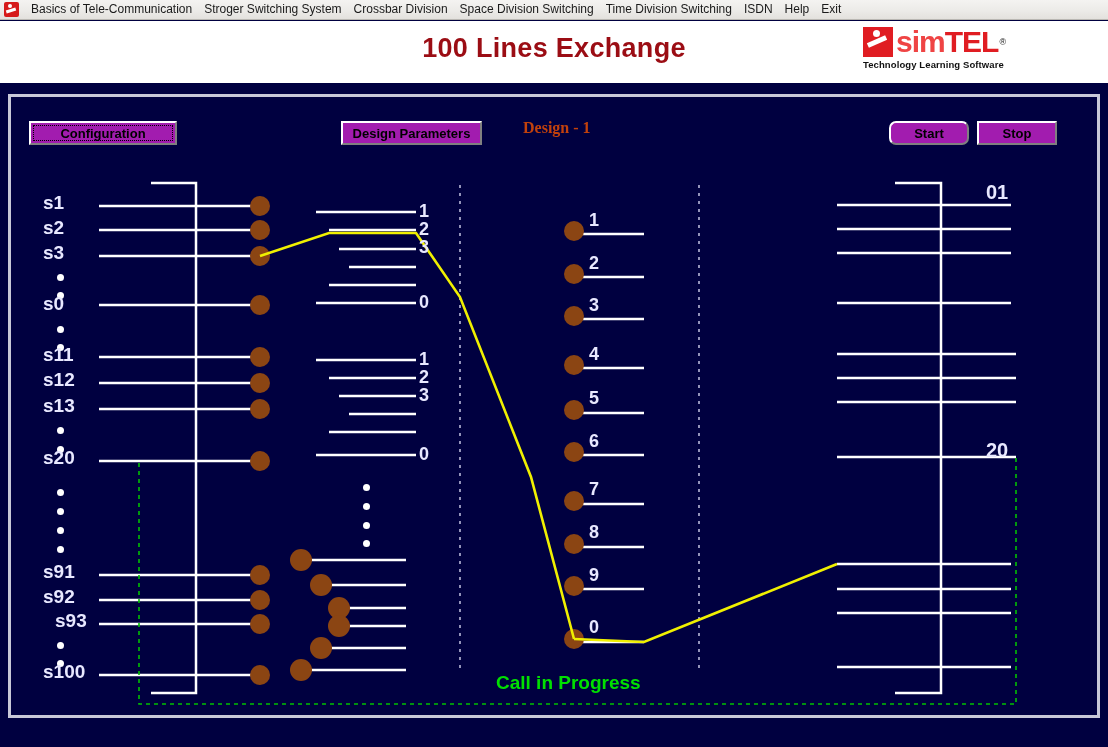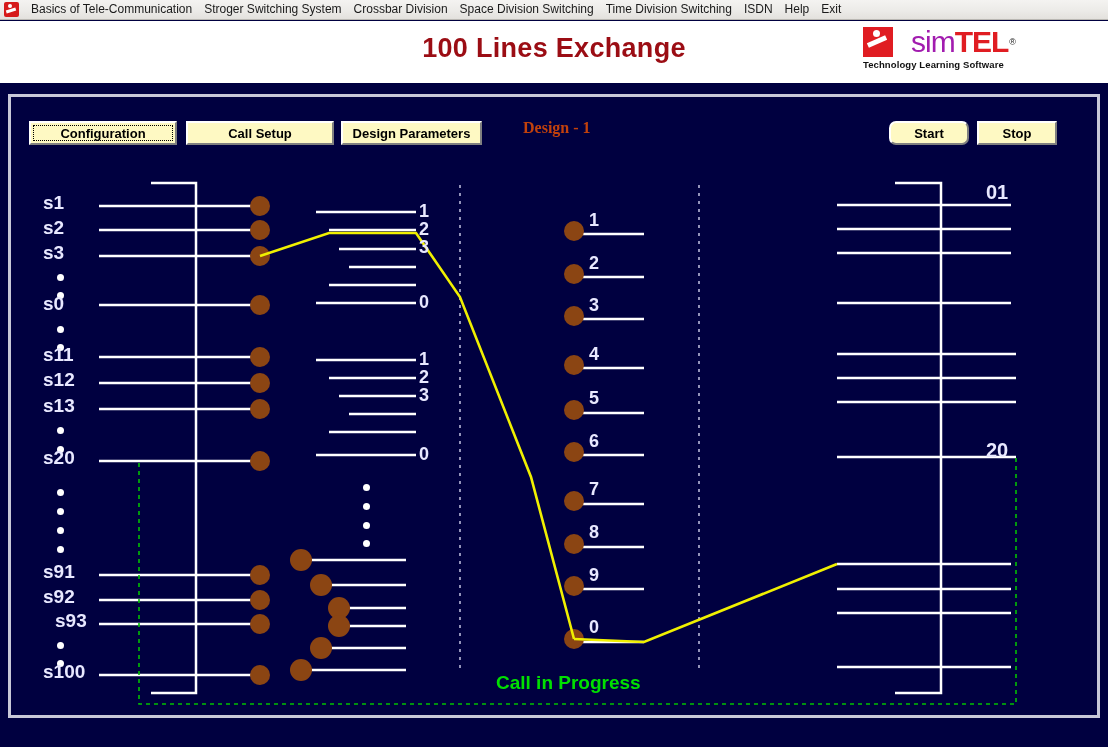--- a/index.html
+++ b/index.html
@@ -53,38 +53,38 @@
     margin-right: 3px; flex: 0 0 auto;
   }
   .logo-mark::before {
     content:""; position:absolute; left:10px; top:3px; width:7px; height:7px;
     background:#fff; border-radius:50%;
   }
   .logo-mark::after {
     content:""; position:absolute; left:4px; top:12px; width:20px; height:5px;
     background:#fff; transform: rotate(-24deg);
   }
-  .logo-sim { font-size: 30px; font-weight: normal; color: #a21caf; letter-spacing: -1px; margin-left: 15px; }
+  .logo-sim { font-size: 30px; font-weight: bold; color: #ef4444; letter-spacing: -1px; }
   .logo-tel { font-size: 30px; font-weight: bold; color: #e01d22; letter-spacing: -1px; }
   .logo-reg { font-size: 9px; color: #111; vertical-align: super; margin-left: 1px; }
   .logo-tag {
     font-size: 9.5px; font-weight: bold; color: #111; letter-spacing: .1px;
     margin-top: 1px; white-space: nowrap;
   }
 
   
   .panel-outer {
     position: absolute; left: 8px; top: 94px; width: 1092px; height: 624px;
     border: 3px solid #c8c8d8; background: #000040;
   }
   .panel-inner { position: absolute; inset: 0; background: #000040; }
 
   
   .btn {
-    position: absolute; background: #fef9c3; color: #000;
+    position: absolute; background: #a21caf; color: #000;
     font-size: 13px; font-weight: bold; text-align: center;
     border-top: 2px solid #ffffff; border-left: 2px solid #ffffff;
     border-right: 2px solid #808080; border-bottom: 2px solid #808080;
     display: flex; align-items: center; justify-content: center;
     cursor: pointer; user-select: none;
   }
   .btn.focused::after {
     content: ""; position: absolute; inset: 2px; border: 1px dotted #000;
   }
   #btn-config   { left: 18px;  top: 24px; width: 148px; height: 24px; }
@@ -143,21 +143,20 @@
         <span class="logo-reg">®</span>
       </div>
       <div class="logo-tag">Technology Learning  Software</div>
     </div>
   </div>
 
   <div class="panel-outer">
     <div class="panel-inner">
 
       <div class="btn focused" id="btn-config">Configuration</div>
-      <div class="btn" id="btn-callsetup">Call Setup</div>
       <div class="btn" id="btn-design">Design Parameters</div>
       <div class="btn" id="btn-start">Start</div>
       <div class="btn" id="btn-stop">Stop</div>
 
       <div class="design-label">Design - 1</div>
       <div class="call-status">Call in Progress</div>
 
       <svg class="diagram" viewBox="0 0 1092 624">
         <g stroke="#ffffff" stroke-width="2.5" fill="none">
           <path d="M140,86 L185,86 L185,596 L140,596"></path>

